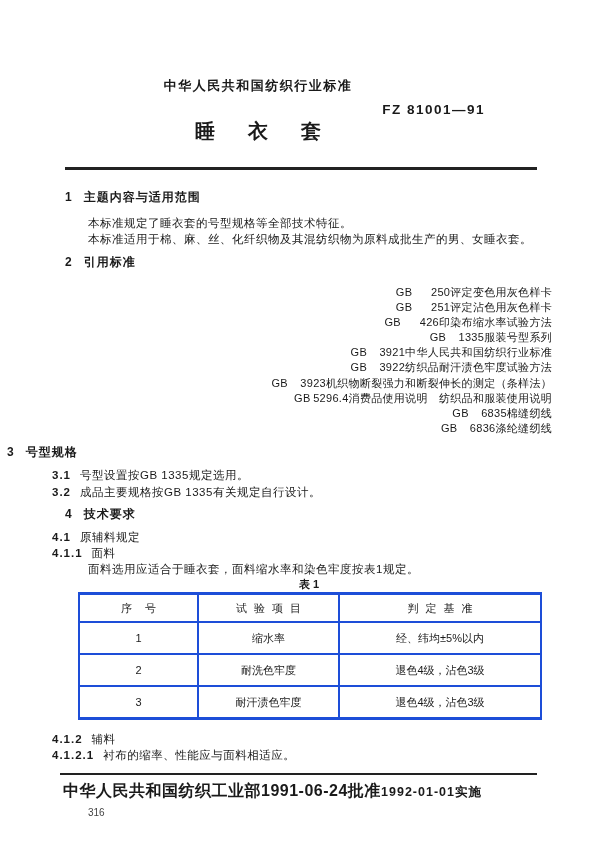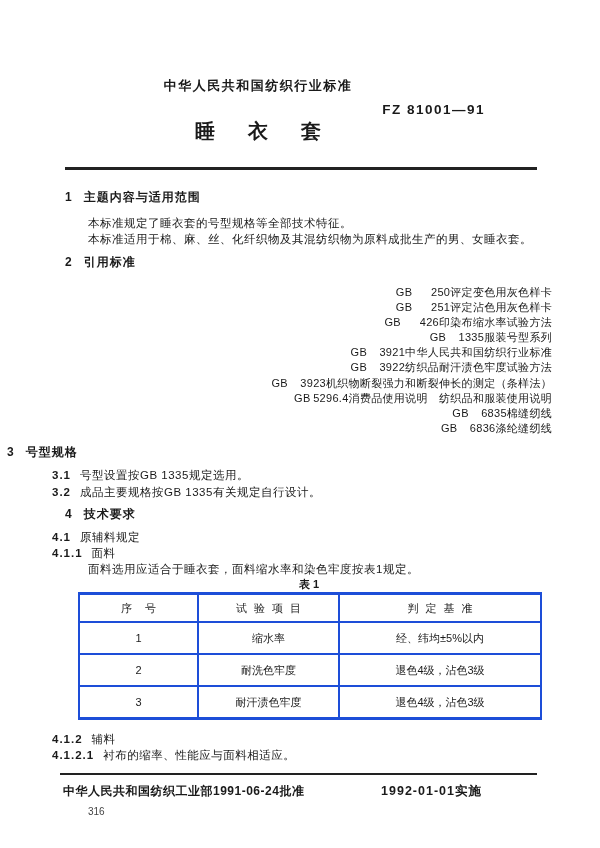--- a/index.html
+++ b/index.html
@@ -62,21 +62,21 @@
     font-size: 11px; font-weight: normal; color: #1a1a1a;
   }
   table.t1 tr.hdr th { height: 29px; border-top-width: 3px; }
   table.t1 td { height: 32px; }
   table.t1 tr.last td { border-bottom-width: 3px; }
   .sp-wide { letter-spacing: 13px; text-indent: 13px; display: inline-block; }
   .sp-mid  { letter-spacing: 7px; text-indent: 7px; display: inline-block; }
 
   
   .footer-row { margin: 8px 70px 0 63px; display: flex; justify-content: space-between; align-items: baseline; }
-  .footer-row .left  { font-size: 12px; font-weight: bold; letter-spacing: 0.5px; line-height: 16px; }
+  .footer-row .left  { font-size: 16px; font-weight: bold; letter-spacing: 0.5px; line-height: 16px; }
   .footer-row .right { font-size: 12.5px; font-weight: bold; letter-spacing: 1px; line-height: 16px; }
   .page-no { margin: 7px 0 0 88px; font-size: 10px; color: #444; line-height: 11px; }
 </style>
 </head>
 <body>
 
 <div class="page">
 
   <div class="org-line">中华人民共和国纺织行业标准</div>
   <div class="code-line">FZ 81001—91</div>

